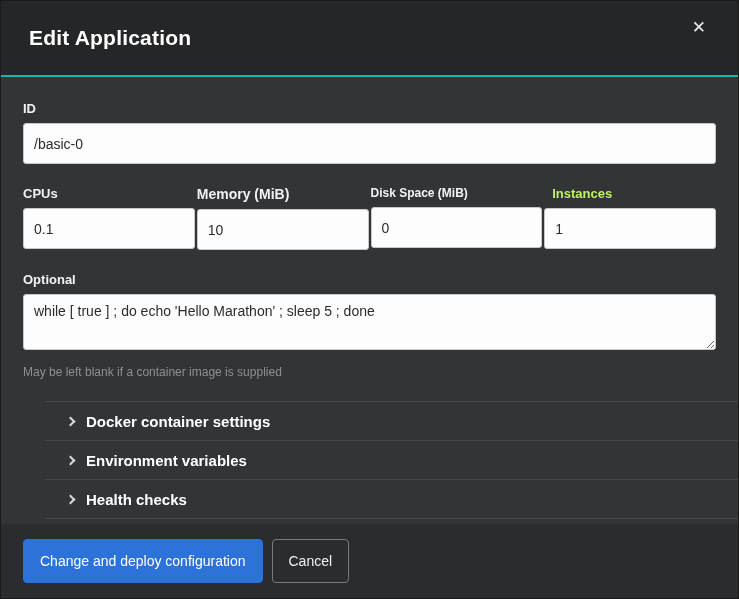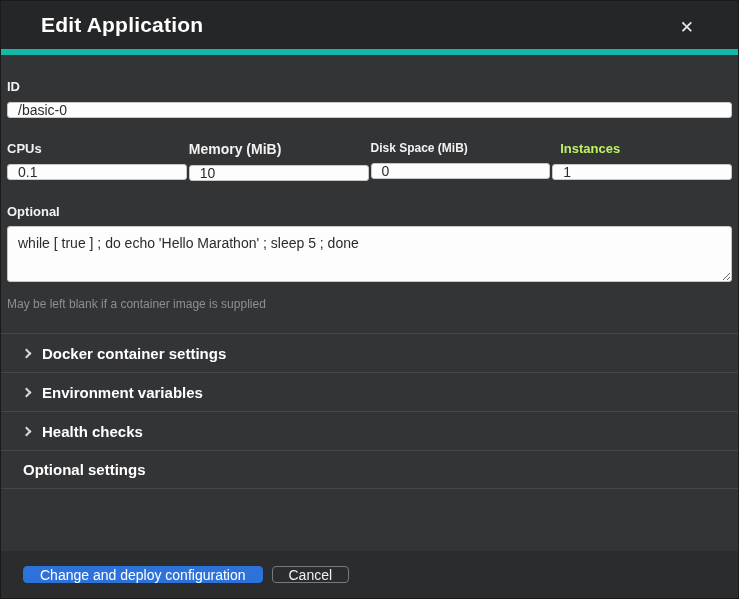--- a/index.html
+++ b/index.html
@@ -13,23 +13,23 @@
     height: 599px;
     background: #333436;
     border: 1px solid #1a1a1a;
     display: flex;
     flex-direction: column;
     color: #ffffff;
     overflow: hidden;
   }
   .modal-header {
     background: #252628;
-    border-bottom: 6px solid #14b8a6;
-    padding: 0 40px;
-    height: 54px;
+    border-bottom: 2px solid #14b8a6;
+    padding: 0 28px;
+    height: 76px;
     display: flex;
     align-items: center;
     justify-content: space-between;
     flex: 0 0 auto;
   }
   .modal-title {
     font-size: 21px;
     font-weight: 600;
     color: #ffffff;
     letter-spacing: 0.2px;
@@ -43,58 +43,58 @@
     cursor: pointer;
     padding: 4px;
     align-self: flex-start;
     margin-top: 14px;
   }
   .modal-body {
     flex: 1 1 auto;
     padding-top: 24px;
     overflow: hidden;
   }
-  .fields { padding: 0 6px; }
+  .fields { padding: 0 22px; }
   .form-group { margin-bottom: 22px; }
   .form-group > label {
     display: block;
     font-size: 13px;
     font-weight: 700;
     color: #f2f2f2;
     margin-bottom: 7px;
   }
   .text-input, .cmd-textarea {
     width: 100%;
     background: #fdfdfd;
     border: 1px solid #c8c8c8;
     border-radius: 3px;
     padding: 7px 10px;
     font-size: 14px;
     color: #2b2b2b;
     font-family: "Liberation Sans", sans-serif;
   }
-  .text-input { height: 16px; }
+  .text-input { height: 41px; }
   .cmd-textarea {
     height: 56px;
     min-height: 40px;
     resize: both;
     line-height: 1.4;
   }
   .grid-4 {
     display: grid;
     grid-template-columns: repeat(4, 1fr);
     column-gap: 2px;
     margin-bottom: 22px;
   }
   .help-text {
     font-size: 12px;
     color: #8f8f8f;
     margin-top: 11px;
   }
-  .sections { margin-top: 0; }
+  .sections { margin-top: 0; padding-left: 44px; }
   .section-row {
     display: flex;
     align-items: center;
     gap: 12px;
     padding: 0 22px;
     height: 39px;
     border-top: 1px solid #474747;
     cursor: pointer;
     user-select: none;
   }
@@ -118,21 +118,21 @@
     background: #2b2c2e;
     padding: 15px 22px;
     display: flex;
     align-items: center;
     gap: 9px;
   }
   .btn {
     font-family: "Liberation Sans", sans-serif;
     font-size: 14px;
     border-radius: 4px;
-    height: 17px;
+    height: 44px;
     padding: 0 16px;
     cursor: pointer;
     font-weight: 400;
   }
   .btn-primary {
     background: #2d72d9;
     border: 1px solid #2d72d9;
     color: #ffffff;
   }
   .btn-cancel {

